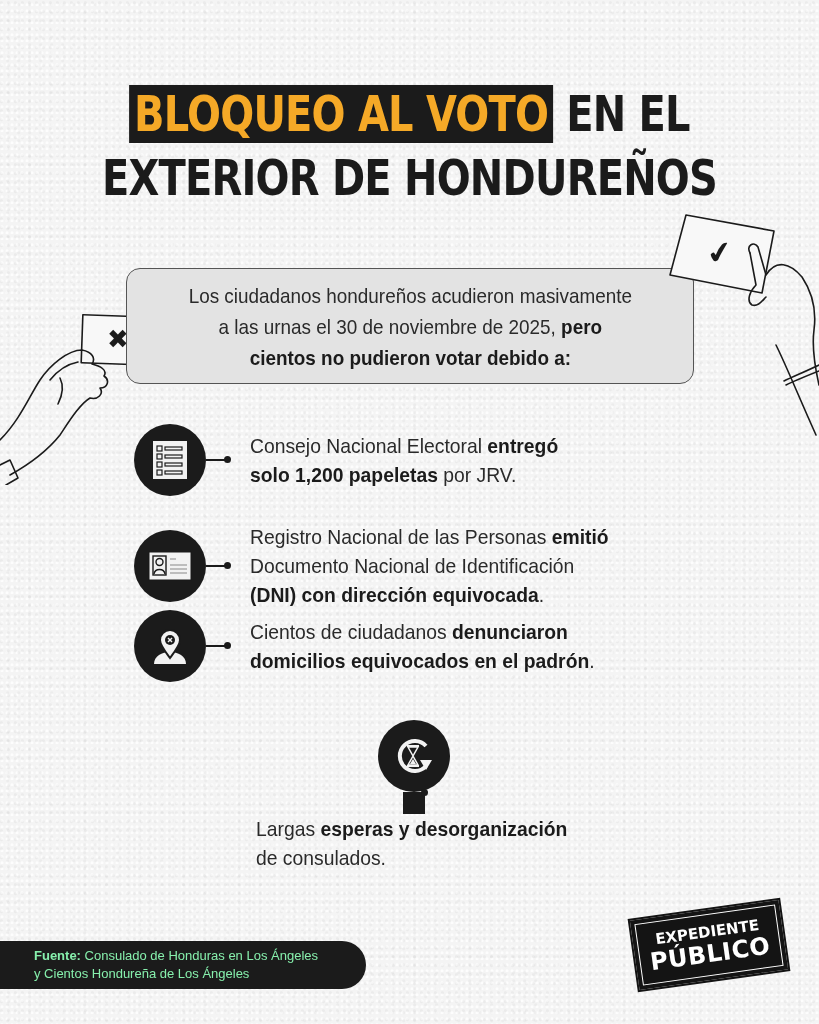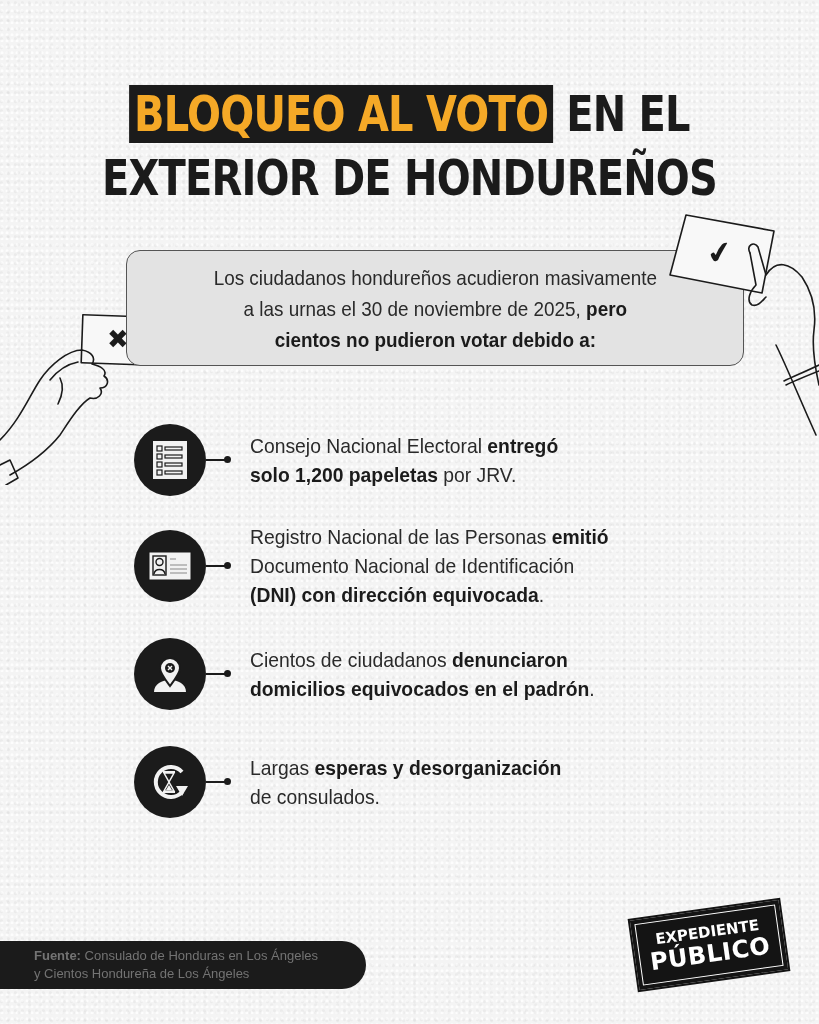--- a/index.html
+++ b/index.html
@@ -33,22 +33,22 @@
   .title .line { display: block; white-space: nowrap; }
   .title .highlight {
     background: #1b1b1b;
     color: #f5a927;
     padding: 0 6px;
   }
 
   
   .intro-box {
     position: absolute;
-    left: 126px; top: 250px;
-    width: 618px; height: 116px;
+    left: 126px; top: 268px;
+    width: 568px; height: 116px;
     background: #e3e3e3;
     border: 1.5px solid #555;
     border-radius: 14px;
     z-index: 3;
     display: flex; align-items: center; justify-content: center;
     text-align: center;
     font-family: "Liberation Sans", sans-serif;
     font-size: 21px;
     line-height: 31px;
     color: #2a2a2a;
@@ -93,21 +93,21 @@
   }
   .reason-text b { font-weight: bold; color: #1b1b1b; }
 
   
   .source {
     position: absolute;
     left: 0; top: 941px;
     width: 366px; height: 48px;
     background: #1b1b1b;
     border-radius: 0 24px 24px 0;
-    color: #737373;
+    color: #86efac;
     font-family: "Liberation Sans", sans-serif;
     font-size: 13px;
     line-height: 18px;
     padding: 6px 0 0 34px;
   }
   .source b { font-weight: bold; }
 
   
   .logo {
     position: absolute;
@@ -205,40 +205,40 @@
     </svg>
   </div>
   <div class="connector"></div>
   <div class="reason-text">
     <div><span>Registro Nacional de las Personas </span><b>emitió</b></div>
     <div><span>Documento Nacional de Identificación</span></div>
     <div><b>(DNI) con dirección equivocada</b><span>.</span></div>
   </div>
 </div>
 
-<div class="reason" style="top: 638px;">
+<div class="reason" style="top: 610px;">
   <div class="icon-circle">
     <svg width="40" height="40" viewBox="0 0 40 40">
       <path d="M4 38 C 4 30, 12 26, 20 26 C 28 26, 36 30, 36 38 Z" fill="#f2f2f2"></path>
       <path d="M20 32 C 14 24, 10 19, 10 14 A 10 10 0 0 1 30 14 C 30 19, 26 24, 20 32 Z" fill="#f2f2f2" stroke="#1b1b1b" stroke-width="2"></path>
       <circle cx="20" cy="14" r="5" fill="#1b1b1b"></circle>
       <g stroke="#f2f2f2" stroke-width="1.4">
           <line x1="18" y1="12" x2="22" y2="16"></line>
           <line x1="22" y1="12" x2="18" y2="16"></line>
         </g>
     </svg>
   </div>
   <div class="connector"></div>
   <div class="reason-text">
     <div><span>Cientos de ciudadanos </span><b>denunciaron</b></div>
     <div><b>domicilios equivocados en el padrón</b><span>.</span></div>
   </div>
 </div>
 
-<div class="reason" style="top: 746px;">
+<div class="reason" style="top: 720px; flex-direction: column;">
   <div class="icon-circle">
     <svg width="44" height="44" viewBox="0 0 44 44">
       <path d="M34 12 A 15 15 0 1 0 34 32" fill="none" stroke="#f2f2f2" stroke-width="4"></path>
       <polygon points="28,26 40,26 34,36" fill="#f2f2f2"></polygon>
       <rect x="15" y="11" width="12" height="2" fill="#f2f2f2"></rect>
       <rect x="15" y="31" width="12" height="2" fill="#f2f2f2"></rect>
       <path d="M16 13 L 26 13 L 21 22 L 26 31 L 16 31 L 21 22 Z" fill="none" stroke="#f2f2f2" stroke-width="1.5"></path>
       <path d="M18 30 L 21 25 L 24 30 Z" fill="#f2f2f2"></path>
     </svg>
   </div>

